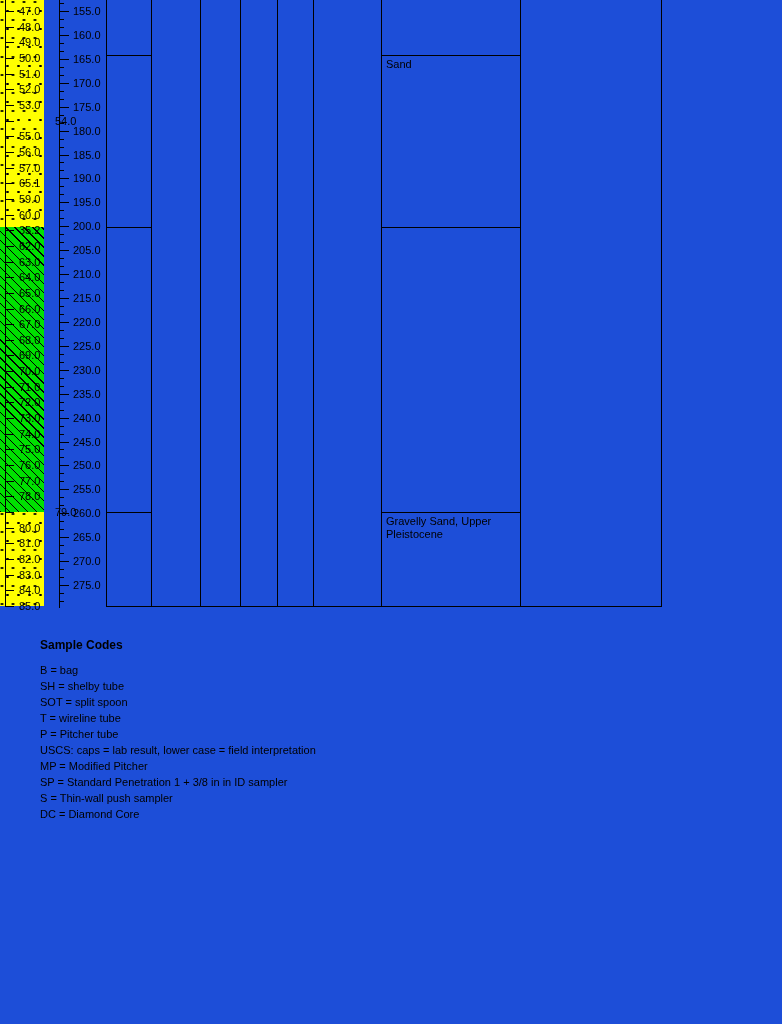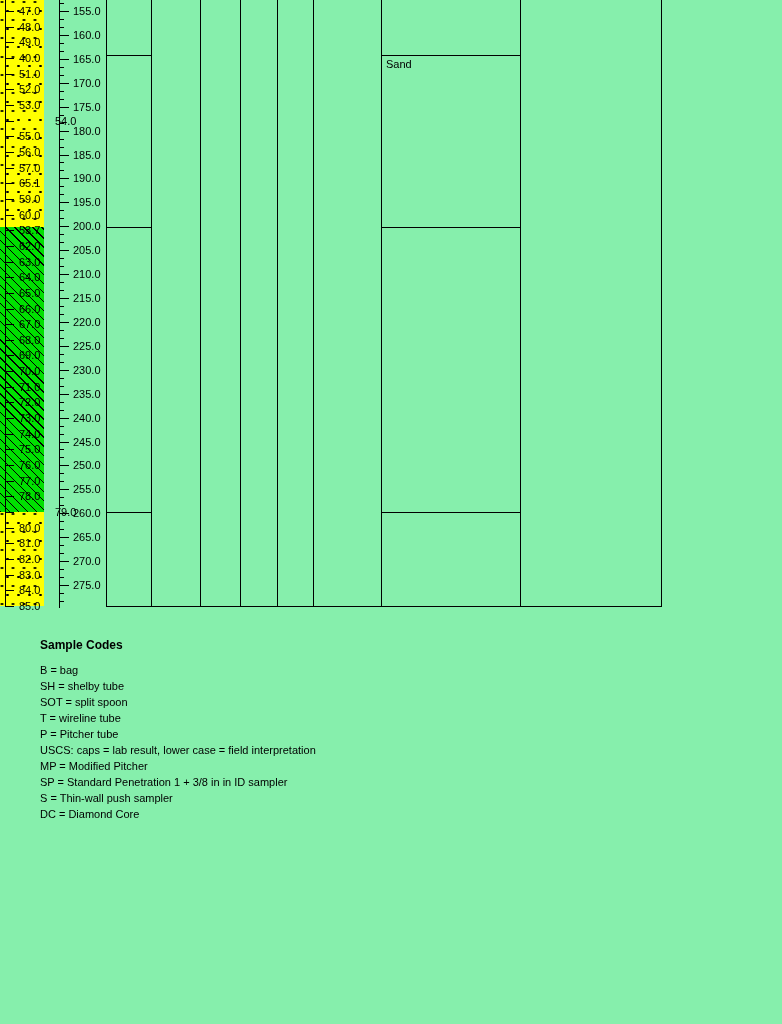--- a/index.html
+++ b/index.html
@@ -1,17 +1,17 @@
 <!DOCTYPE html>
 <html><head>
 <meta charset="utf-8">
 <style>
   html,body{margin:0;padding:0;background:#fff;}
   body{font-family:"Liberation Sans", sans-serif; color:#000;}
-  .canvas{position:relative; width:782px; height:1024px; background:#86efac; overflow:hidden;}
+  .canvas{position:relative; width:782px; height:1024px; background:#1d4ed8; overflow:hidden;}
   .vline{position:absolute; width:1px; background:#000;}
   .hline{position:absolute; height:1px; background:#000;}
   .tick{position:absolute; height:1px; background:#000;}
   .rlabel{position:absolute; font-size:11px; line-height:12px; white-space:nowrap;}
   .sand-dots{
     background-color:#FFFF00;
     background-image:
       radial-gradient(circle, #000 1px, rgba(0,0,0,0) 1.4px),
       radial-gradient(circle, #000 1px, rgba(0,0,0,0) 1.4px);
     background-size:11px 18px;
@@ -31,21 +31,21 @@
 <div class="canvas">
   <div id="log">
       <div class="vline" style="left: 5px; top: 0px; height: 607px;"></div>
       <div class="tick" style="left: 5px; top: 11px; width: 9px;"></div>
       <div class="rlabel" style="left: 19px; top: 5px;">47.0</div>
       <div class="tick" style="left: 5px; top: 27px; width: 9px;"></div>
       <div class="rlabel" style="left: 19px; top: 21px;">48.0</div>
       <div class="tick" style="left: 5px; top: 42px; width: 9px;"></div>
       <div class="rlabel" style="left: 19px; top: 36px;">49.0</div>
       <div class="tick" style="left: 5px; top: 58px; width: 9px;"></div>
-      <div class="rlabel" style="left: 19px; top: 52px;">40.0</div>
+      <div class="rlabel" style="left: 19px; top: 52px;">50.0</div>
       <div class="tick" style="left: 5px; top: 74px; width: 9px;"></div>
       <div class="rlabel" style="left: 19px; top: 68px;">51.0</div>
       <div class="tick" style="left: 5px; top: 89px; width: 9px;"></div>
       <div class="rlabel" style="left: 19px; top: 83px;">52.0</div>
       <div class="tick" style="left: 5px; top: 105px; width: 9px;"></div>
       <div class="rlabel" style="left: 19px; top: 99px;">53.0</div>
       <div class="tick" style="left: 5px; top: 121px; width: 9px;"></div>
       <div class="rlabel" style="left: 19px; top: 115px; padding-left: 36px;">54.0</div>
       <div class="tick" style="left: 5px; top: 136px; width: 9px;"></div>
       <div class="rlabel" style="left: 19px; top: 130px;">55.0</div>
@@ -53,21 +53,21 @@
       <div class="rlabel" style="left: 19px; top: 146px;">56.0</div>
       <div class="tick" style="left: 5px; top: 168px; width: 9px;"></div>
       <div class="rlabel" style="left: 19px; top: 162px;">57.0</div>
       <div class="tick" style="left: 5px; top: 183px; width: 9px;"></div>
       <div class="rlabel" style="left: 19px; top: 177px;">65.1</div>
       <div class="tick" style="left: 5px; top: 199px; width: 9px;"></div>
       <div class="rlabel" style="left: 19px; top: 193px;">59.0</div>
       <div class="tick" style="left: 5px; top: 215px; width: 9px;"></div>
       <div class="rlabel" style="left: 19px; top: 209px;">60.0</div>
       <div class="tick" style="left: 5px; top: 230px; width: 9px;"></div>
-      <div class="rlabel" style="left: 19px; top: 224px;">53.7</div>
+      <div class="rlabel" style="left: 19px; top: 224px;">35.2</div>
       <div class="tick" style="left: 5px; top: 246px; width: 9px;"></div>
       <div class="rlabel" style="left: 19px; top: 240px;">62.0</div>
       <div class="tick" style="left: 5px; top: 262px; width: 9px;"></div>
       <div class="rlabel" style="left: 19px; top: 256px;">63.0</div>
       <div class="tick" style="left: 5px; top: 277px; width: 9px;"></div>
       <div class="rlabel" style="left: 19px; top: 271px;">64.0</div>
       <div class="tick" style="left: 5px; top: 293px; width: 9px;"></div>
       <div class="rlabel" style="left: 19px; top: 287px;">65.0</div>
       <div class="tick" style="left: 5px; top: 309px; width: 9px;"></div>
       <div class="rlabel" style="left: 19px; top: 303px;">66.0</div>
@@ -225,20 +225,21 @@
       <div class="vline" style="left: 520px; top: 0px; height: 606px;"></div>
       <div class="vline" style="left: 661px; top: 0px; height: 606px;"></div>
       <div class="hline" style="left: 106px; top: 606px; width: 556px;"></div>
       <div class="hline" style="left: 106px; top: 55px; width: 46px;"></div>
       <div class="hline" style="left: 381px; top: 55px; width: 140px;"></div>
       <div class="hline" style="left: 106px; top: 227px; width: 46px;"></div>
       <div class="hline" style="left: 381px; top: 227px; width: 140px;"></div>
       <div class="hline" style="left: 106px; top: 512px; width: 46px;"></div>
       <div class="hline" style="left: 381px; top: 512px; width: 140px;"></div>
       <div class="desc-text" style="left: 386px; top: 58px;">Sand</div>
+      <div class="desc-text" style="left: 386px; top: 515px;">Gravelly Sand, Upper Pleistocene</div>
     </div>
   <div class="legend">
     <div class="legend-title">Sample Codes</div>
     <div id="legend-items">
         <div class="legend-item" style="top: 662px;">B = bag</div>
         <div class="legend-item" style="top: 678px;">SH = shelby tube</div>
         <div class="legend-item" style="top: 694px;">SOT = split spoon</div>
         <div class="legend-item" style="top: 710px;">T = wireline tube</div>
         <div class="legend-item" style="top: 726px;">P = Pitcher tube</div>
         <div class="legend-item" style="top: 742px;">USCS: caps = lab result, lower case = field interpretation</div>

